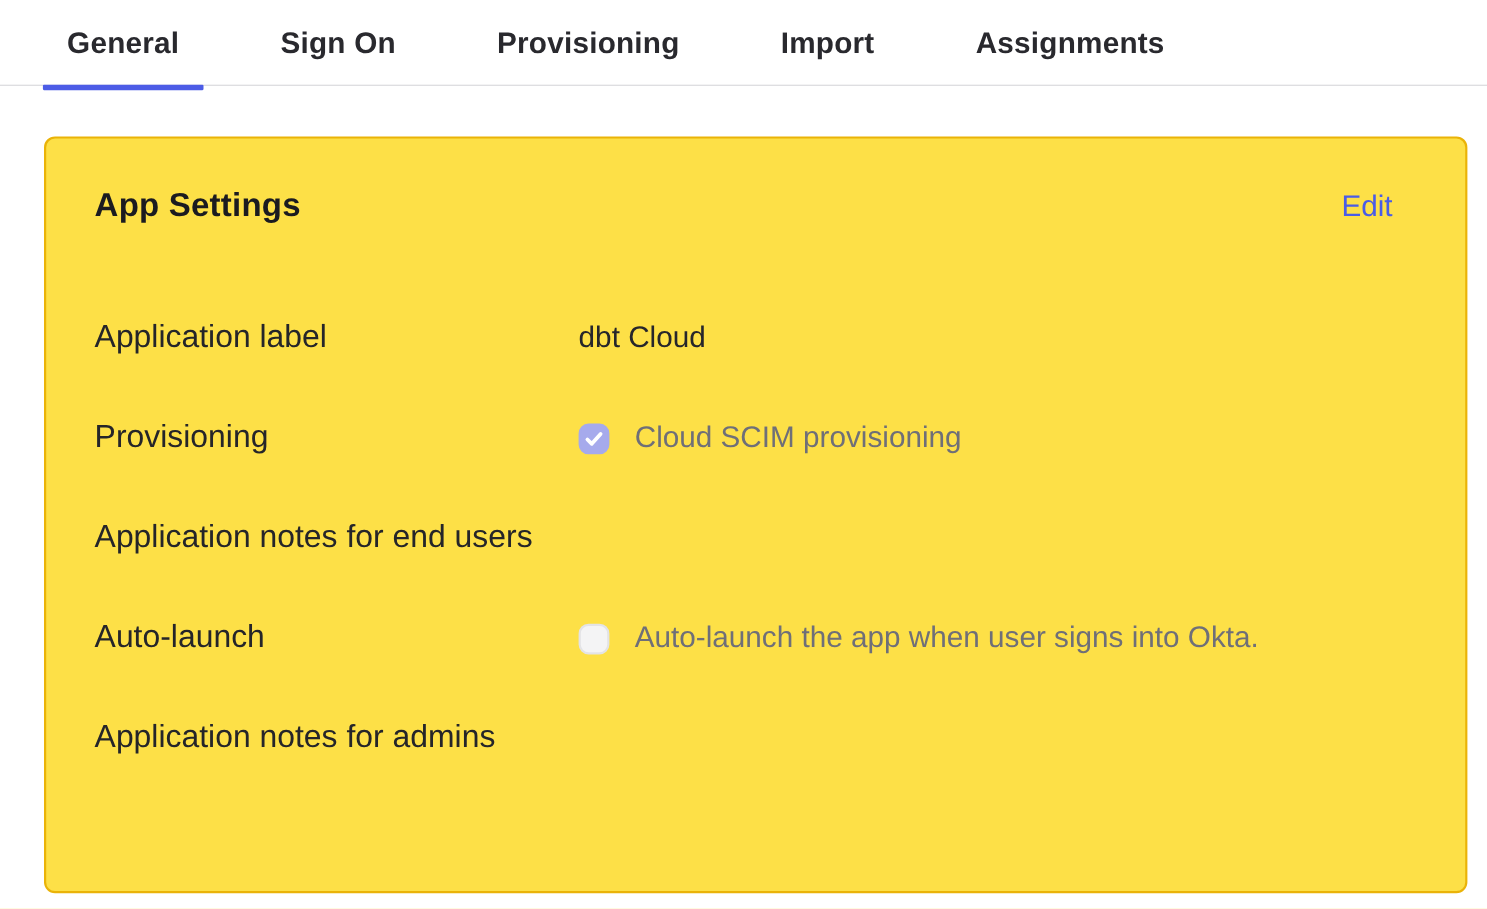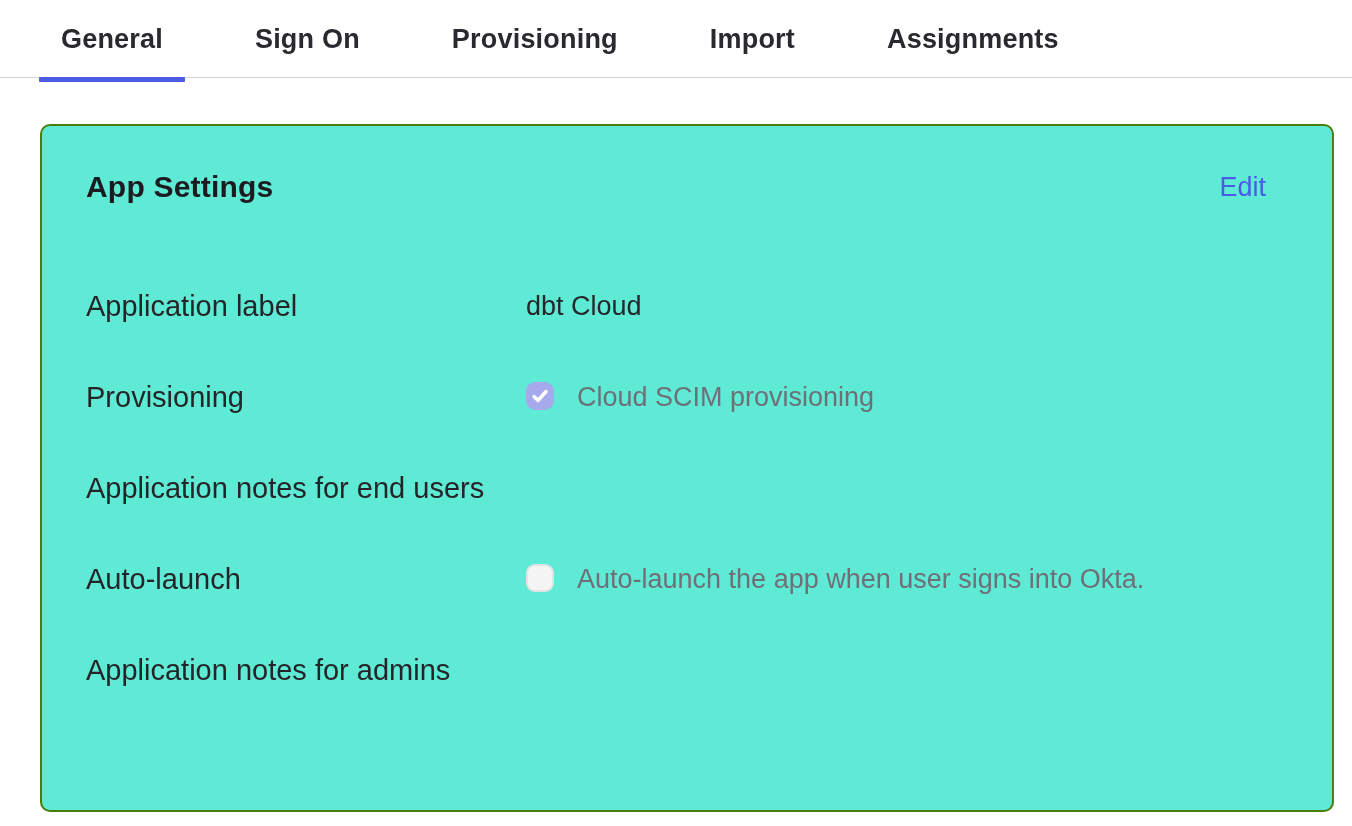--- a/index.html
+++ b/index.html
@@ -48,22 +48,22 @@
     border-radius: 1px;
     background: #4c5ce6;
     z-index: 2;
   }
 
   
   .card {
     position: absolute;
     left: 40px; top: 124px;
     width: 1294px; height: 688px;
-    background: #5eead4;
-    border: 2px solid #4d7c0f;
+    background: #fde047;
+    border: 2px solid #eab308;
     border-radius: 10px;
     padding: 42px 66px 0 44px;
   }
   .card-header {
     display: flex;
     align-items: center;
     justify-content: space-between;
     margin-top: 2px;
   }
   .card-title {
@@ -91,21 +91,21 @@
   .row-label {
     width: 440px;
     flex-shrink: 0;
     font-size: 29px;
     color: #252529;
   }
   .row-value {
     font-size: 27px;
     color: #26262b;
     display: flex;
-    align-items: flex-start;
+    align-items: flex-end;
   }
   .row-value.muted-text .value-text { color: #6f6f78; }
 
   
   .checkbox {
     width: 28px; height: 28px;
     border-radius: 9px;
     margin-right: 23px;
     flex-shrink: 0;
     background: #f4f4f5;

